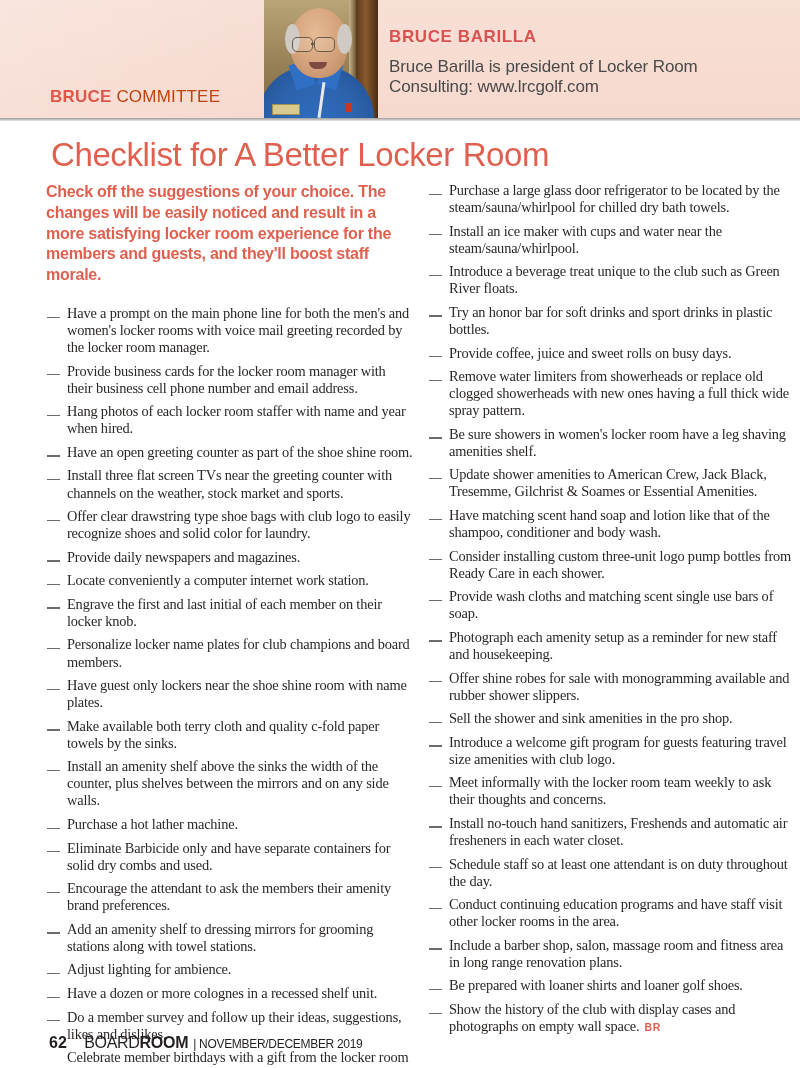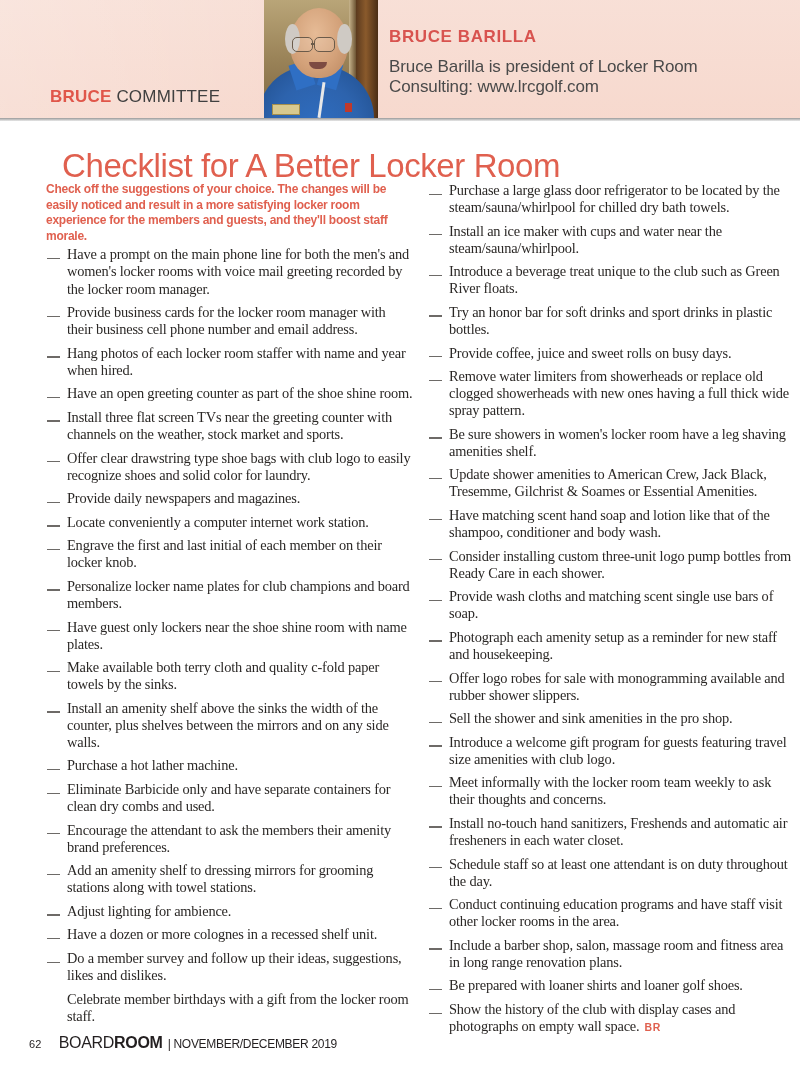--- a/index.html
+++ b/index.html
@@ -164,55 +164,55 @@
   
   #section-label {
     position: absolute;
     left: 50px; top: 87px;
     font-family: "Liberation Sans", sans-serif;
     font-weight: bold;
     font-size: 17px;
     letter-spacing: 0.2px;
   }
   #section-label .kw { color: #e0564a; }
-  #section-label .rest { color: #404040; font-weight: normal; }
+  #section-label .rest { color: #c2410c; font-weight: normal; }
 
   
   #page-title {
     position: absolute;
     left: 46px; top: 131px;
     font-family: "Liberation Sans", sans-serif;
     font-size: 33px;
     font-weight: normal;
     color: #e0604f;
     letter-spacing: -0.4px;
-    margin: 16px;
+    margin: 5px;
     white-space: nowrap;
   }
 
   
   #col-left {
     position: absolute;
     left: 46px; top: 182px;
     width: 368px;
   }
   #col-right {
     position: absolute;
     left: 428px; top: 182px;
     width: 368px;
   }
 
   #intro {
     font-family: "Liberation Sans", sans-serif;
     font-weight: bold;
-    font-size: 12px;
+    font-size: 16px;
     line-height: 1.30;
     color: #e0604f;
     letter-spacing: -0.25px;
-    margin: 0 0 2px 0;
+    margin: 0 0 19px 0;
   }
 
   ul.checklist {
     list-style: none;
     margin: 0;
     padding: 0;
   }
   ul.checklist li {
     position: relative;
     padding-left: 21px;
@@ -243,24 +243,25 @@
   
   #footer {
     position: absolute;
     left: 29px; top: 1034px;
     display: flex;
     align-items: baseline;
     font-family: "Liberation Sans", sans-serif;
     color: #231f20;
   }
   #footer-page {
-    font-size: 11px;
-    font-weight: normal;
+    font-size: 16px;
+    font-weight: bold;
     letter-spacing: 0.2px;
     margin-right: 17px;
+    margin-left: 20px;
   }
   #footer-brand {
     font-size: 16px;
     letter-spacing: -0.3px;
   }
   #footer-brand b { font-weight: bold; }
   #footer-issue {
     font-size: 12px;
     letter-spacing: -0.3px;
     margin-left: 5px;
@@ -317,21 +318,21 @@
       <li><span class="blank"></span><span>Offer clear drawstring type shoe bags with club logo to easily recognize shoes and solid color for laundry.</span></li>
       <li><span class="blank"></span><span>Provide daily newspapers and magazines.</span></li>
       <li><span class="blank"></span><span>Locate conveniently a computer internet work station.</span></li>
       <li><span class="blank"></span><span>Engrave the first and last initial of each member on their locker knob.</span></li>
       <li><span class="blank"></span><span>Personalize locker name plates for club champions and board members.</span></li>
       <li><span class="blank"></span><span>Have guest only lockers near the shoe shine room with name plates.</span></li>
       <li><span class="blank"></span><span>Make available both terry cloth and quality c-fold paper towels by the sinks.</span></li>
       <li><span class="blank"></span><span>Install an amenity shelf above the sinks the width of the counter, plus shelves between the mirrors and on any side walls.</span></li>
       <li><span class="blank"></span></li>
       <li><span class="blank"></span><span>Purchase a hot lather machine.</span></li>
-      <li><span class="blank"></span><span>Eliminate Barbicide only and have separate containers for clean dry combs and used.</span></li>
+      <li><span class="blank"></span><span>Eliminate Barbicide only and have separate containers for solid dry combs and used.</span></li>
       <li><span class="blank"></span><span>Encourage the attendant to ask the members their amenity brand preferences.</span></li>
       <li><span class="blank"></span><span>Add an amenity shelf to dressing mirrors for grooming stations along with towel stations.</span></li>
       <li><span class="blank"></span><span>Adjust lighting for ambience.</span></li>
       <li><span class="blank"></span><span>Have a dozen or more colognes in a recessed shelf unit.</span></li>
       <li><span class="blank"></span><span>Do a member survey and follow up their ideas, suggestions, likes and dislikes.</span></li>
       <li><span>Celebrate member birthdays with a gift from the locker room staff.</span></li>
     </ul>
 </div>
 
 <div id="col-right">
@@ -342,21 +343,21 @@
       <li><span class="blank"></span><span>Introduce a beverage treat unique to the club such as Green River floats.</span></li>
       <li><span class="blank"></span><span>Try an honor bar for soft drinks and sport drinks in plastic bottles.</span></li>
       <li><span class="blank"></span><span>Provide coffee, juice and sweet rolls on busy days.</span></li>
       <li><span class="blank"></span><span>Remove water limiters from showerheads or replace old clogged showerheads with new ones having a  full thick wide spray pattern.</span></li>
       <li><span class="blank"></span><span>Be sure showers in women's locker room have a leg shaving amenities shelf.</span></li>
       <li><span class="blank"></span><span>Update shower amenities to American Crew, Jack Black, Tresemme, Gilchrist &amp; Soames or Essential Amenities.</span></li>
       <li><span class="blank"></span><span>Have matching scent hand soap and lotion like that of the shampoo, conditioner and body wash.</span></li>
       <li><span class="blank"></span><span>Consider installing custom three-unit logo pump bottles from Ready Care in each shower.</span></li>
       <li><span class="blank"></span><span>Provide wash cloths and matching scent single use bars of soap.</span></li>
       <li><span class="blank"></span><span>Photograph each amenity setup as a reminder for new staff and housekeeping.</span></li>
-      <li><span class="blank"></span><span>Offer logo robes for sale with monogramming available and rubber shower slippers.</span></li>
+      <li><span class="blank"></span><span>Offer shine robes for sale with monogramming available and rubber shower slippers.</span></li>
       <li><span class="blank"></span><span>Sell the shower and sink amenities in the pro shop.</span></li>
       <li><span class="blank"></span><span>Introduce a welcome gift program for guests featuring travel size amenities with club logo.</span></li>
       <li><span class="blank"></span><span>Meet informally with the locker room team weekly to ask their thoughts and concerns.</span></li>
       <li><span class="blank"></span><span>Install no-touch hand sanitizers, Freshends and automatic air fresheners in each water closet.</span></li>
       <li><span class="blank"></span><span>Schedule staff so at least one attendant is on duty throughout the day.</span></li>
       <li><span class="blank"></span><span>Conduct continuing education programs and have staff visit other locker rooms in the area.</span></li>
       <li><span class="blank"></span><span>Include a barber shop, salon, massage room and fitness area in long range renovation plans.</span></li>
       <li><span class="blank"></span><span>Be prepared with loaner shirts and loaner golf shoes.</span></li>
       <li><span class="blank"></span><span>Show the history of the club with display cases and photographs on empty wall space.</span><span class="endmark">BR</span></li>
     </ul>

